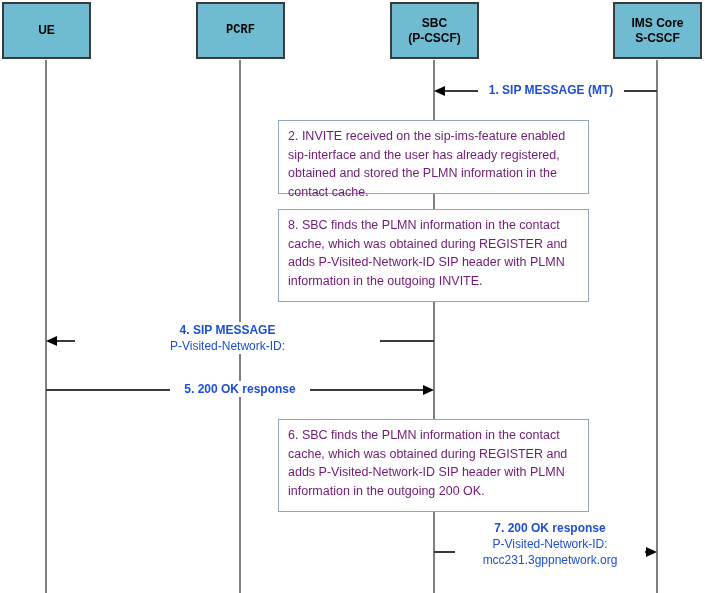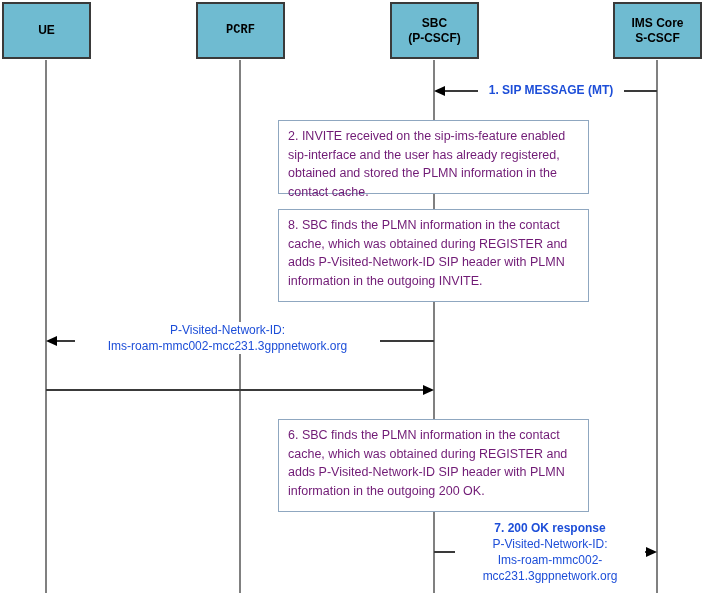--- a/index.html
+++ b/index.html
@@ -137,33 +137,35 @@
     <span>2. INVITE received on the sip-ims-feature enabled sip-interface and the user has already registered, obtained and stored the PLMN information in the contact cache.</span>
   </div>
 
   <div class="note" style="left:278px; top:209px; width:311px; height:93px;">
     <span>8. SBC finds the PLMN information in the contact cache, which was obtained during REGISTER and adds P-Visited-Network-ID SIP header with PLMN information in the outgoing INVITE.</span>
   </div>
 
   <div class="msg-line" style="left:57px; top:340px; width:377px;"></div>
   <div class="arrow-head arrow-left" style="left:46px; top:336px;"></div>
   <div class="msg-label" style="left:75px; top:322px; width:305px; line-height:16px;">
+    <span class="bold">4. SIP MESSAGE</span>
     <span class="norm">P-Visited-Network-ID:</span>
-    <span class="norm">Ims-roam-mmc002-mcc231.3gppnetwork.org</span>
   </div>
 
   <div class="msg-line" style="left:46px; top:389px; width:377px;"></div>
   <div class="arrow-head arrow-right" style="left:423px; top:385px;"></div>
+  <div class="msg-label" style="left:170px; top:381px; width:140px;">
+    <span class="bold">5. 200 OK response</span>
+  </div>
 
   <div class="note" style="left:278px; top:419px; width:311px; height:93px;">
     <span>6. SBC finds the PLMN information in the contact cache, which was obtained during REGISTER and adds P-Visited-Network-ID SIP header with PLMN information in the outgoing 200 OK.</span>
   </div>
 
   <div class="msg-line" style="left:434px; top:551px; width:212px;"></div>
   <div class="arrow-head arrow-right" style="left:646px; top:547px;"></div>
   <div class="msg-label" style="left:455px; top:520px; width:190px; line-height:16px;">
     <span class="bold">7. 200 OK response</span>
     <span class="norm">P-Visited-Network-ID:</span>
-    <span class="norm">Ims-roam-mmc002-</span>
     <span class="norm">mcc231.3gppnetwork.org</span>
   </div>
 
 </div>
 
 </body></html>

